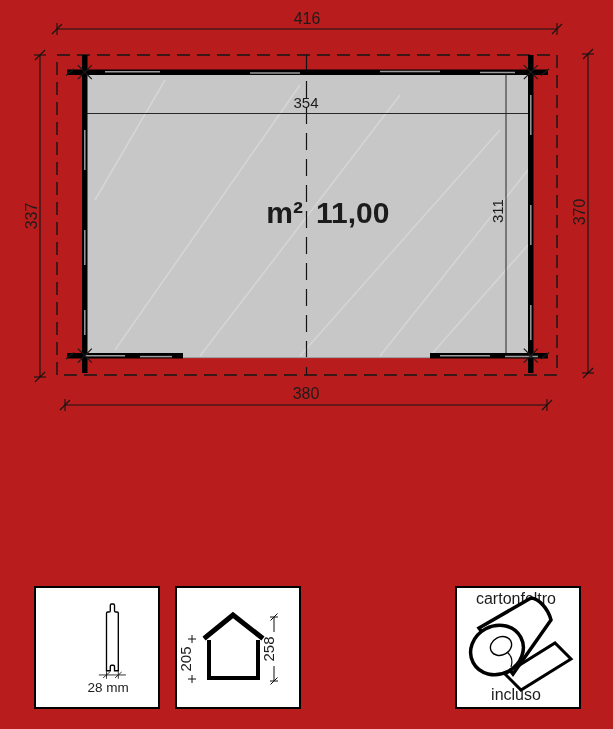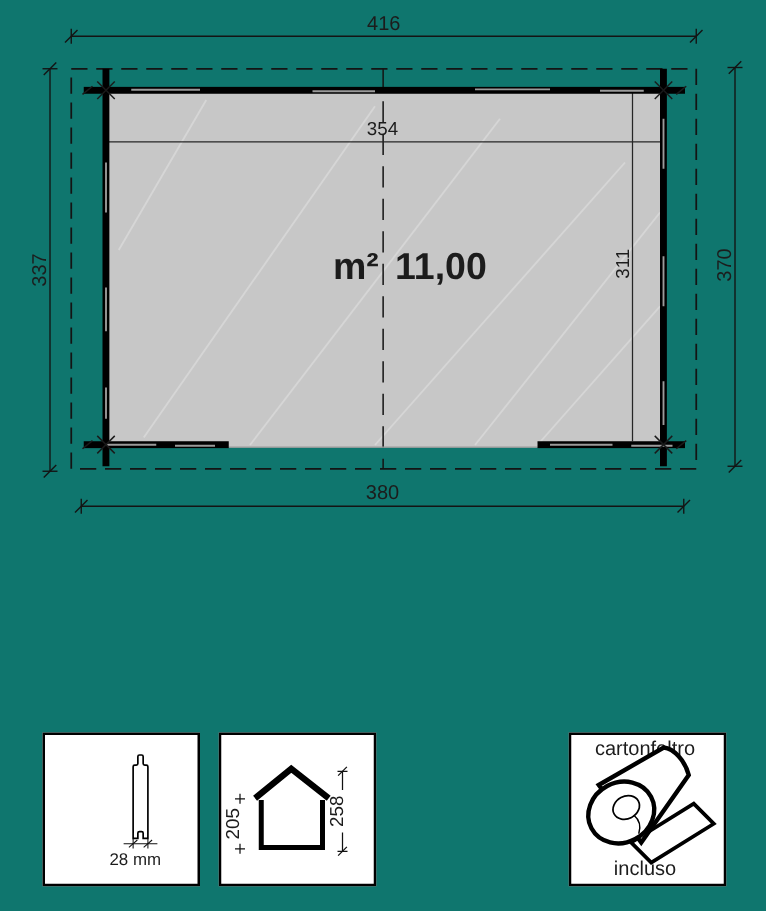--- a/index.html
+++ b/index.html
@@ -1,16 +1,16 @@
 <!DOCTYPE html>
 <html><head>
 <meta charset="utf-8">
 <style>
   html,body{margin:0;padding:0;background:#fff;}
-  .page{position:relative;width:613px;height:729px;background:#0f766e;overflow:hidden;
+  .page{position:relative;width:613px;height:729px;background:#b91c1c;overflow:hidden;
         font-family:"Liberation Sans",sans-serif;}
   .plan-svg{position:absolute;left:0;top:0;}
   .legend-box{position:absolute;top:586px;height:123px;width:126px;border:2px solid #000;
               box-sizing:border-box;background:#fff;}
   .legend-box svg{display:block;width:100%;height:100%;}
   .b1{left:34px;padding-left:19px;} .b2{left:175px;} .b3{left:315px;} .b4{left:455px;}
   text{fill:#1c1c1c;}
 </style>
 </head>
 <body>

